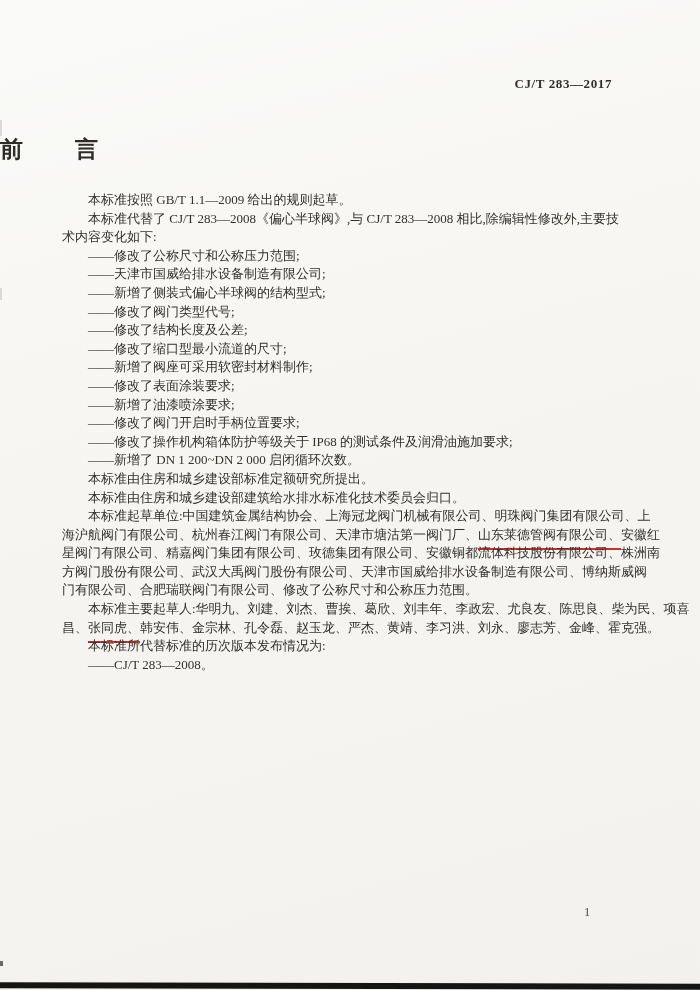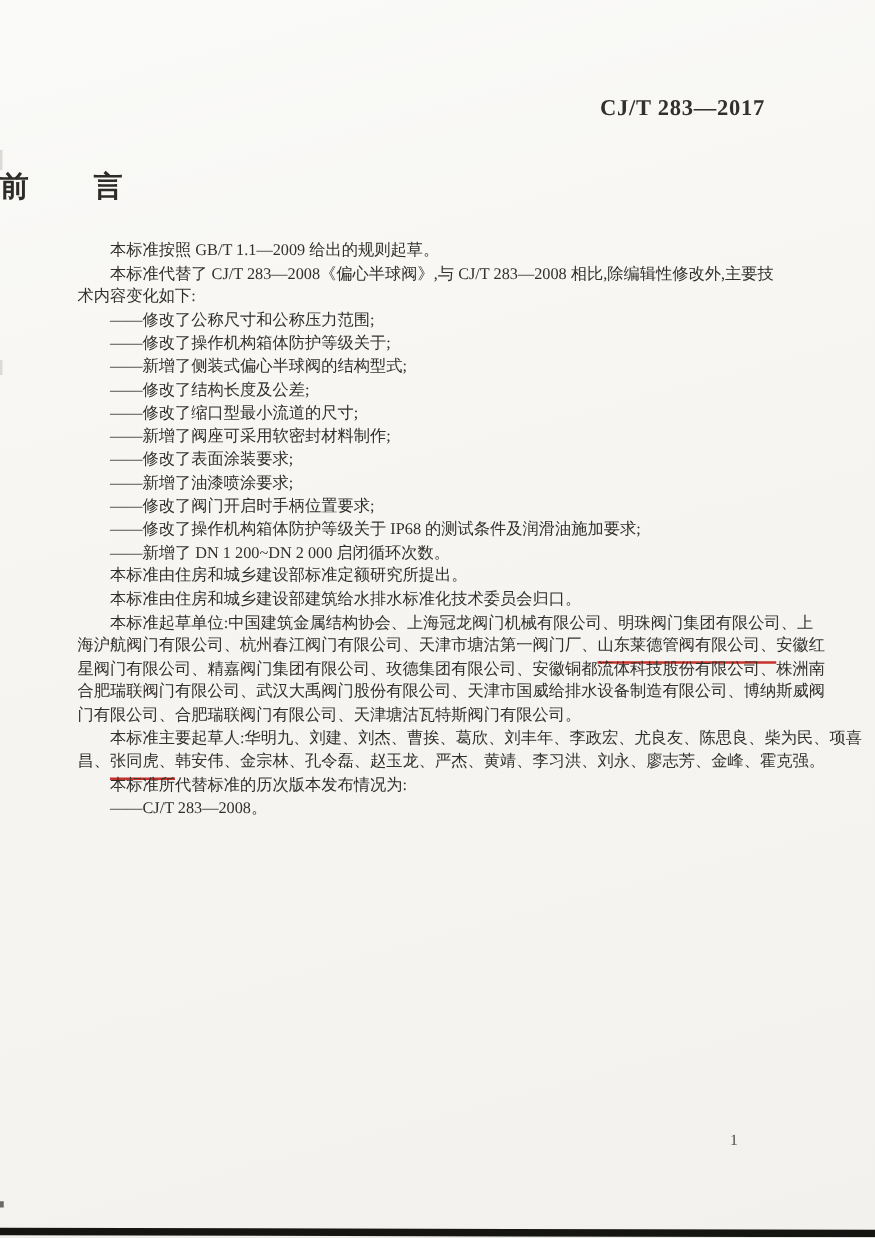--- a/index.html
+++ b/index.html
@@ -10,21 +10,21 @@
     margin: 0 auto;
     background: linear-gradient(165deg, #fafaf8 0%, #f6f5f2 45%, #f2f1ee 100%);
     font-family: "Liberation Serif", "DejaVu Serif", serif;
     color: #33302c;
     overflow: hidden;
   }
   .header-code {
     position: absolute;
     top: 76px;
     right: 88px;
-    font-size: 18px;
+    font-size: 13px;
     font-weight: bold;
     letter-spacing: 0.6px;
     white-space: nowrap;
   }
   .doc-title {
     position: absolute;
     top: 134px;
     left: 0;
     width: 100%;
     text-align: left;
@@ -95,37 +95,38 @@
 
   <div class="header-code">CJ/T 283—2017</div>
 
   <div class="doc-title">前　　言</div>
 
   <div class="body-block">
     <div class="line indent">本标准按照 GB/T 1.1—2009 给出的规则起草。</div>
     <div class="line indent">本标准代替了 CJ/T 283—2008《偏心半球阀》,与 CJ/T 283—2008 相比,除编辑性修改外,主要技</div>
     <div class="line">术内容变化如下:</div>
     <div class="line indent">——修改了公称尺寸和公称压力范围;</div>
-    <div class="line indent">——修改了操作机构箱体防护等级关于;</div>
+    <div class="line indent">——天津市国威给排水设备制造有限公司;</div>
     <div class="line indent">——新增了侧装式偏心半球阀的结构型式;</div>
+    <div class="line indent">——修改了阀门类型代号;</div>
     <div class="line indent">——修改了结构长度及公差;</div>
     <div class="line indent">——修改了缩口型最小流道的尺寸;</div>
     <div class="line indent">——新增了阀座可采用软密封材料制作;</div>
     <div class="line indent">——修改了表面涂装要求;</div>
     <div class="line indent">——新增了油漆喷涂要求;</div>
     <div class="line indent">——修改了阀门开启时手柄位置要求;</div>
     <div class="line indent">——修改了操作机构箱体防护等级关于 IP68 的测试条件及润滑油施加要求;</div>
     <div class="line indent">——新增了 DN 1 200~DN 2 000 启闭循环次数。</div>
     <div class="line indent">本标准由住房和城乡建设部标准定额研究所提出。</div>
     <div class="line indent">本标准由住房和城乡建设部建筑给水排水标准化技术委员会归口。</div>
     <div class="line indent">本标准起草单位:中国建筑金属结构协会、上海冠龙阀门机械有限公司、明珠阀门集团有限公司、上</div>
     <div class="line"><span>海沪航阀门有限公司、杭州春江阀门有限公司、天津市塘沽第一阀门厂、</span><span class="red-underline">山东莱德管阀有限公司、</span><span>安徽红</span></div>
     <div class="line">星阀门有限公司、精嘉阀门集团有限公司、玫德集团有限公司、安徽铜都流体科技股份有限公司、株洲南</div>
-    <div class="line">合肥瑞联阀门有限公司、武汉大禹阀门股份有限公司、天津市国威给排水设备制造有限公司、博纳斯威阀</div>
-    <div class="line">门有限公司、合肥瑞联阀门有限公司、天津塘沽瓦特斯阀门有限公司。</div>
+    <div class="line">方阀门股份有限公司、武汉大禹阀门股份有限公司、天津市国威给排水设备制造有限公司、博纳斯威阀</div>
+    <div class="line">门有限公司、合肥瑞联阀门有限公司、修改了公称尺寸和公称压力范围。</div>
     <div class="line indent">本标准主要起草人:华明九、刘建、刘杰、曹挨、葛欣、刘丰年、李政宏、尤良友、陈思良、柴为民、项喜</div>
     <div class="line"><span>昌、</span><span class="red-underline">张同虎、</span><span>韩安伟、金宗林、孔令磊、赵玉龙、严杰、黄靖、李习洪、刘永、廖志芳、金峰、霍克强。</span></div>
     <div class="line indent">本标准所代替标准的历次版本发布情况为:</div>
     <div class="line indent">——CJ/T 283—2008。</div>
   </div>
 
   <div class="page-number">1</div>
 
   <div class="edge-mark-a"></div>
   <div class="edge-mark-b"></div>

